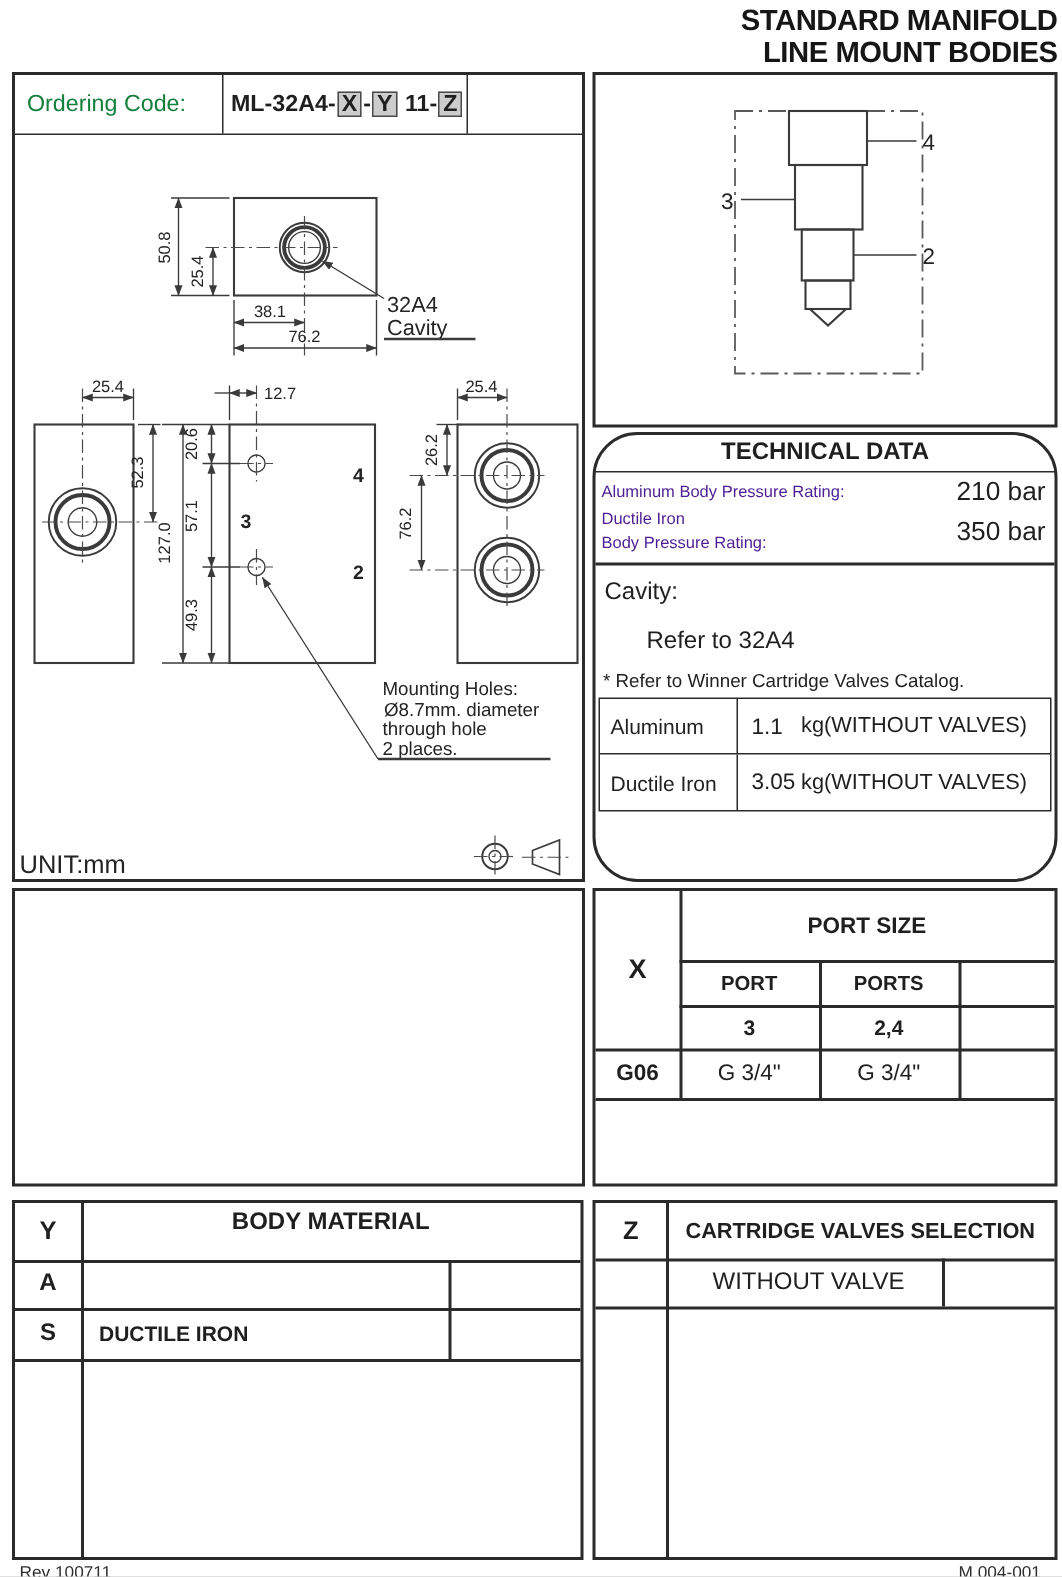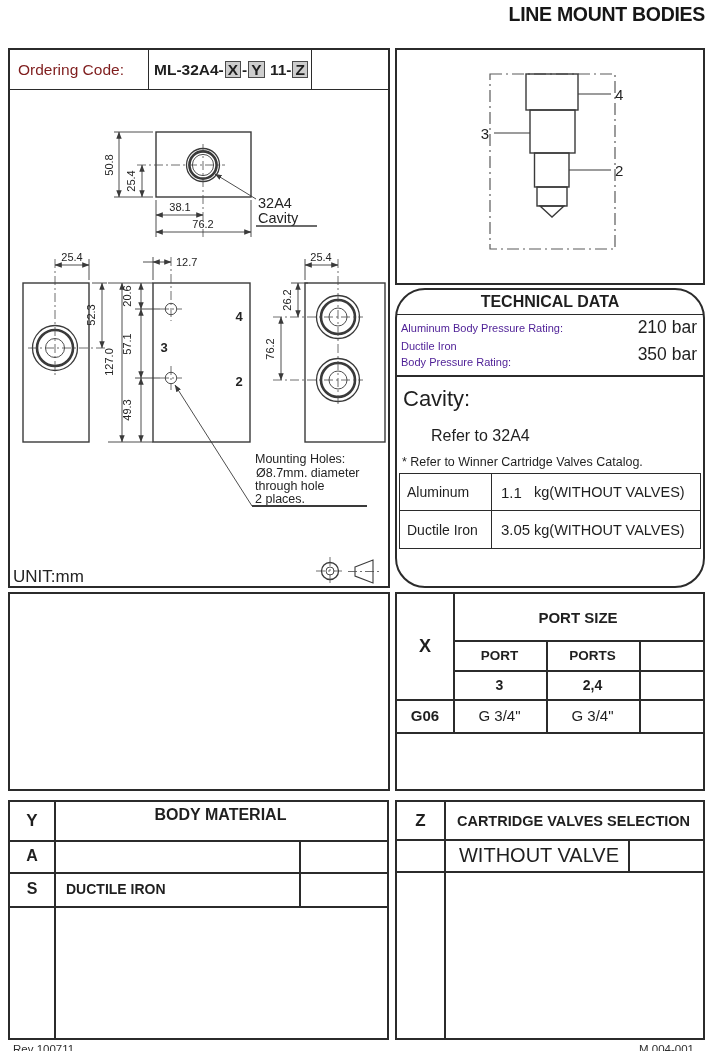--- a/index.html
+++ b/index.html
@@ -18,21 +18,21 @@
   #panel-main   { left:8px;   top:48px;  width:382px; height:540px; }
   #panel-section{ left:395px; top:48px;  width:310px; height:237px; }
   #panel-tech   { left:395px; top:288px; width:310px; height:300px;border-radius:30px; }
   #panel-mid-left{ left:8px;  top:592px; width:382px; height:199px; }
   #panel-port   { left:395px; top:592px; width:310px; height:199px; }
   #panel-bodymat{ left:8px;   top:800px; width:381px; height:240px; }
   #panel-valve  { left:395px; top:800px; width:310px; height:240px; }
 
   
   .ordering-row { height:40px; border-bottom:1.5px solid #2b2b2b; display:flex; align-items:stretch; font-size:15.5px; }
-  .ord-label { width:139px; display:flex; align-items:center; padding-left:8px; border-right:1.5px solid #2b2b2b; color:#7f1d1d; }
+  .ord-label { width:139px; display:flex; align-items:center; padding-left:8px; border-right:1.5px solid #2b2b2b; color:#15803d; }
   .ord-code  { width:163px; display:flex; align-items:center; padding-left:5px; border-right:1.5px solid #2b2b2b; font-weight:bold; white-space:pre; }
   .kbox { display:inline-block; border:1.3px solid #4a4a4a; background:#cdcdcd; padding:0 2px; margin:0 1px; line-height:15px; }
 
   .draw-svg { position:absolute; left:0; top:38.5px; }
 
   svg text { font-family:"Liberation Sans", sans-serif; fill:#242424; }
   .ln   { stroke:#3a3a3a; fill:none; }
   .w14  { stroke-width:1.4; }
   .w09  { stroke-width:0.9; }
   .w26  { stroke-width:2.6; }
@@ -44,21 +44,21 @@
   .unit { font-size:17px; }
   .seclbl { font-size:15px; }
   .dashrect { stroke:#5a5a5a; stroke-width:1.2; fill:none; stroke-dasharray:12 4 2 4; }
 
   
   .td-title { height:25px; line-height:24px; text-align:center; font-weight:bold; font-size:16px; border-bottom:1.5px solid #2b2b2b; }
   .td-press { padding:2px 4px 5px 4px; border-bottom:2px solid #2b2b2b; }
   .td-row { display:flex; justify-content:space-between; align-items:center; }
   .td-row .lab { font-size:11px; line-height:16px; color:#4c1d95; }
   .td-row .val { font-size:17.5px; padding-right:2px; }
-  .td-cavity { font-size:22px; margin:9px 0 0 6px; }
+  .td-cavity { font-size:16px; margin:9px 0 0 6px; }
   .td-refer  { font-size:16px; margin:15px 0 0 34px; }
   .td-note1  { font-size:12.5px; margin:10px 0 0 5px; }
   .wt-table { margin:4px 2px 0 2px; border:1.5px solid #2b2b2b; }
   .wt-row { display:flex; align-items:stretch; height:37px; }
   .wt-row.first { border-bottom:1.5px solid #2b2b2b; }
   .wt-mat { width:92px; display:flex; align-items:center; padding-left:7px; border-right:1.5px solid #2b2b2b; font-size:14px; }
   .wt-val { width:42px; display:flex; align-items:center; padding-left:9px; font-size:15px; }
   .wt-unit{ display:flex; align-items:center; font-size:14.5px; }
   .td-note2 { font-size:13px; margin:7px 0 0 5px; line-height:15px; }
   .td-note2 .l2 { padding-left:7px; }
@@ -70,20 +70,21 @@
   .b  { font-weight:bold; }
 
   .footer-txt { position:absolute; top:1043px; font-size:11.5px; color:#2e2e2e; }
 </style>
 </head>
 <body>
 
 <div class="page">
 
   <div class="doc-title">
+    <div>STANDARD MANIFOLD</div>
     <div>LINE MOUNT BODIES</div>
   </div>
 
   <div class="panel" id="panel-main">
     <div class="ordering-row">
       <div class="ord-label">Ordering Code:</div>
       <div class="ord-code"><span>ML-32A4-</span><span class="kbox">X</span><span>-</span><span class="kbox">Y</span><span> 11-</span><span class="kbox">Z</span></div>
     </div>
 
     <svg class="draw-svg" width="378" height="497" viewBox="0 0 378 497">
@@ -307,19 +308,19 @@
     <div class="pc b" style="left:44px; top:70px; width:245px; height:34px; font-size:14px; justify-content:flex-start; padding-left:12px;">DUCTILE IRON</div>
   </div>
 
   <div class="panel" id="panel-valve">
     <div class="vl" style="left:47px; top:0; height:236px;"></div>
     <div class="hl" style="left:0; top:37px; width:306px;"></div>
     <div class="hl" style="left:0; top:69px; width:306px;"></div>
     <div class="vl" style="left:231px; top:37px; height:32px;"></div>
     <div class="pc b" style="left:0; top:0; width:47px; height:37px; font-size:17px;">Z</div>
     <div class="pc b" style="left:47px; top:0; width:259px; height:37px; font-size:14.5px;">CARTRIDGE VALVES SELECTION</div>
-    <div class="pc" style="left:47px; top:37px; width:190px; height:32px; font-size:20px;">WITHOUT VALVE</div>
+    <div class="pc" style="left:47px; top:37px; width:190px; height:32px; font-size:16px;">WITHOUT VALVE</div>
   </div>
 
   <div class="footer-txt" style="left:13px;">Rev 100711</div>
   <div class="footer-txt" style="left:639px;">M 004-001</div>
 
 </div>
 
 </body></html>

